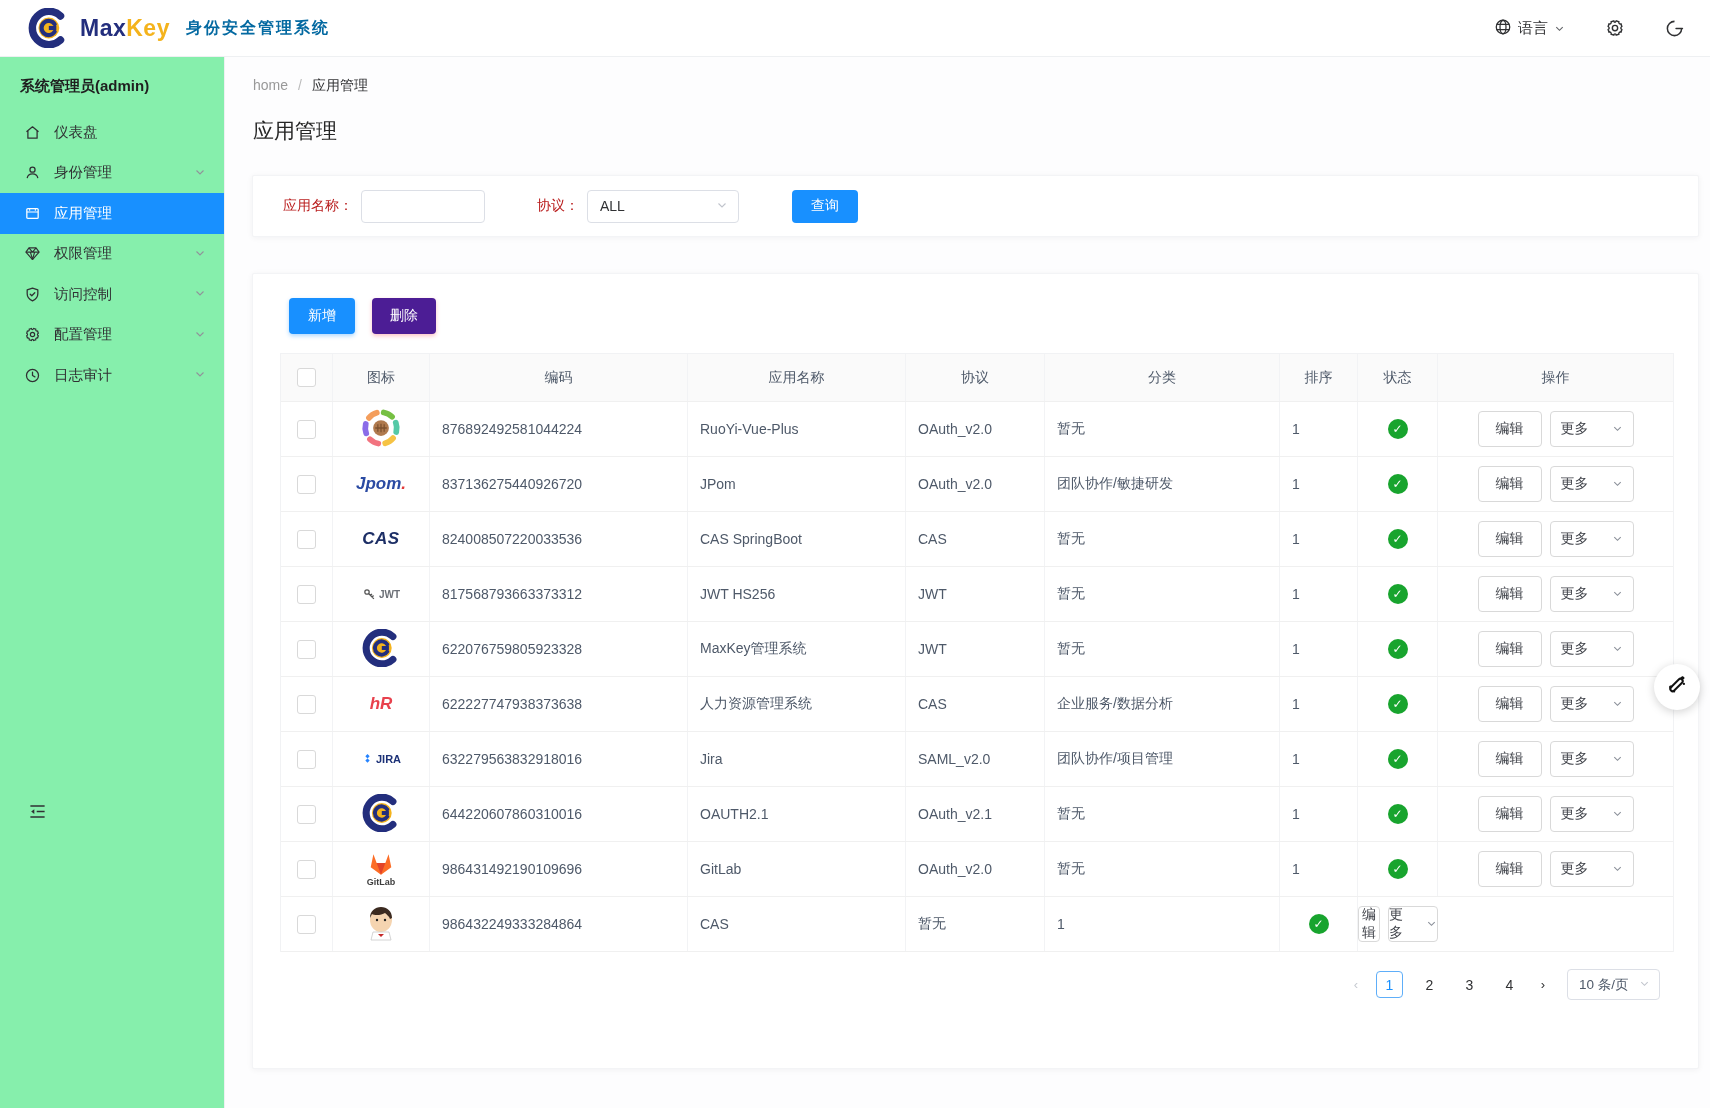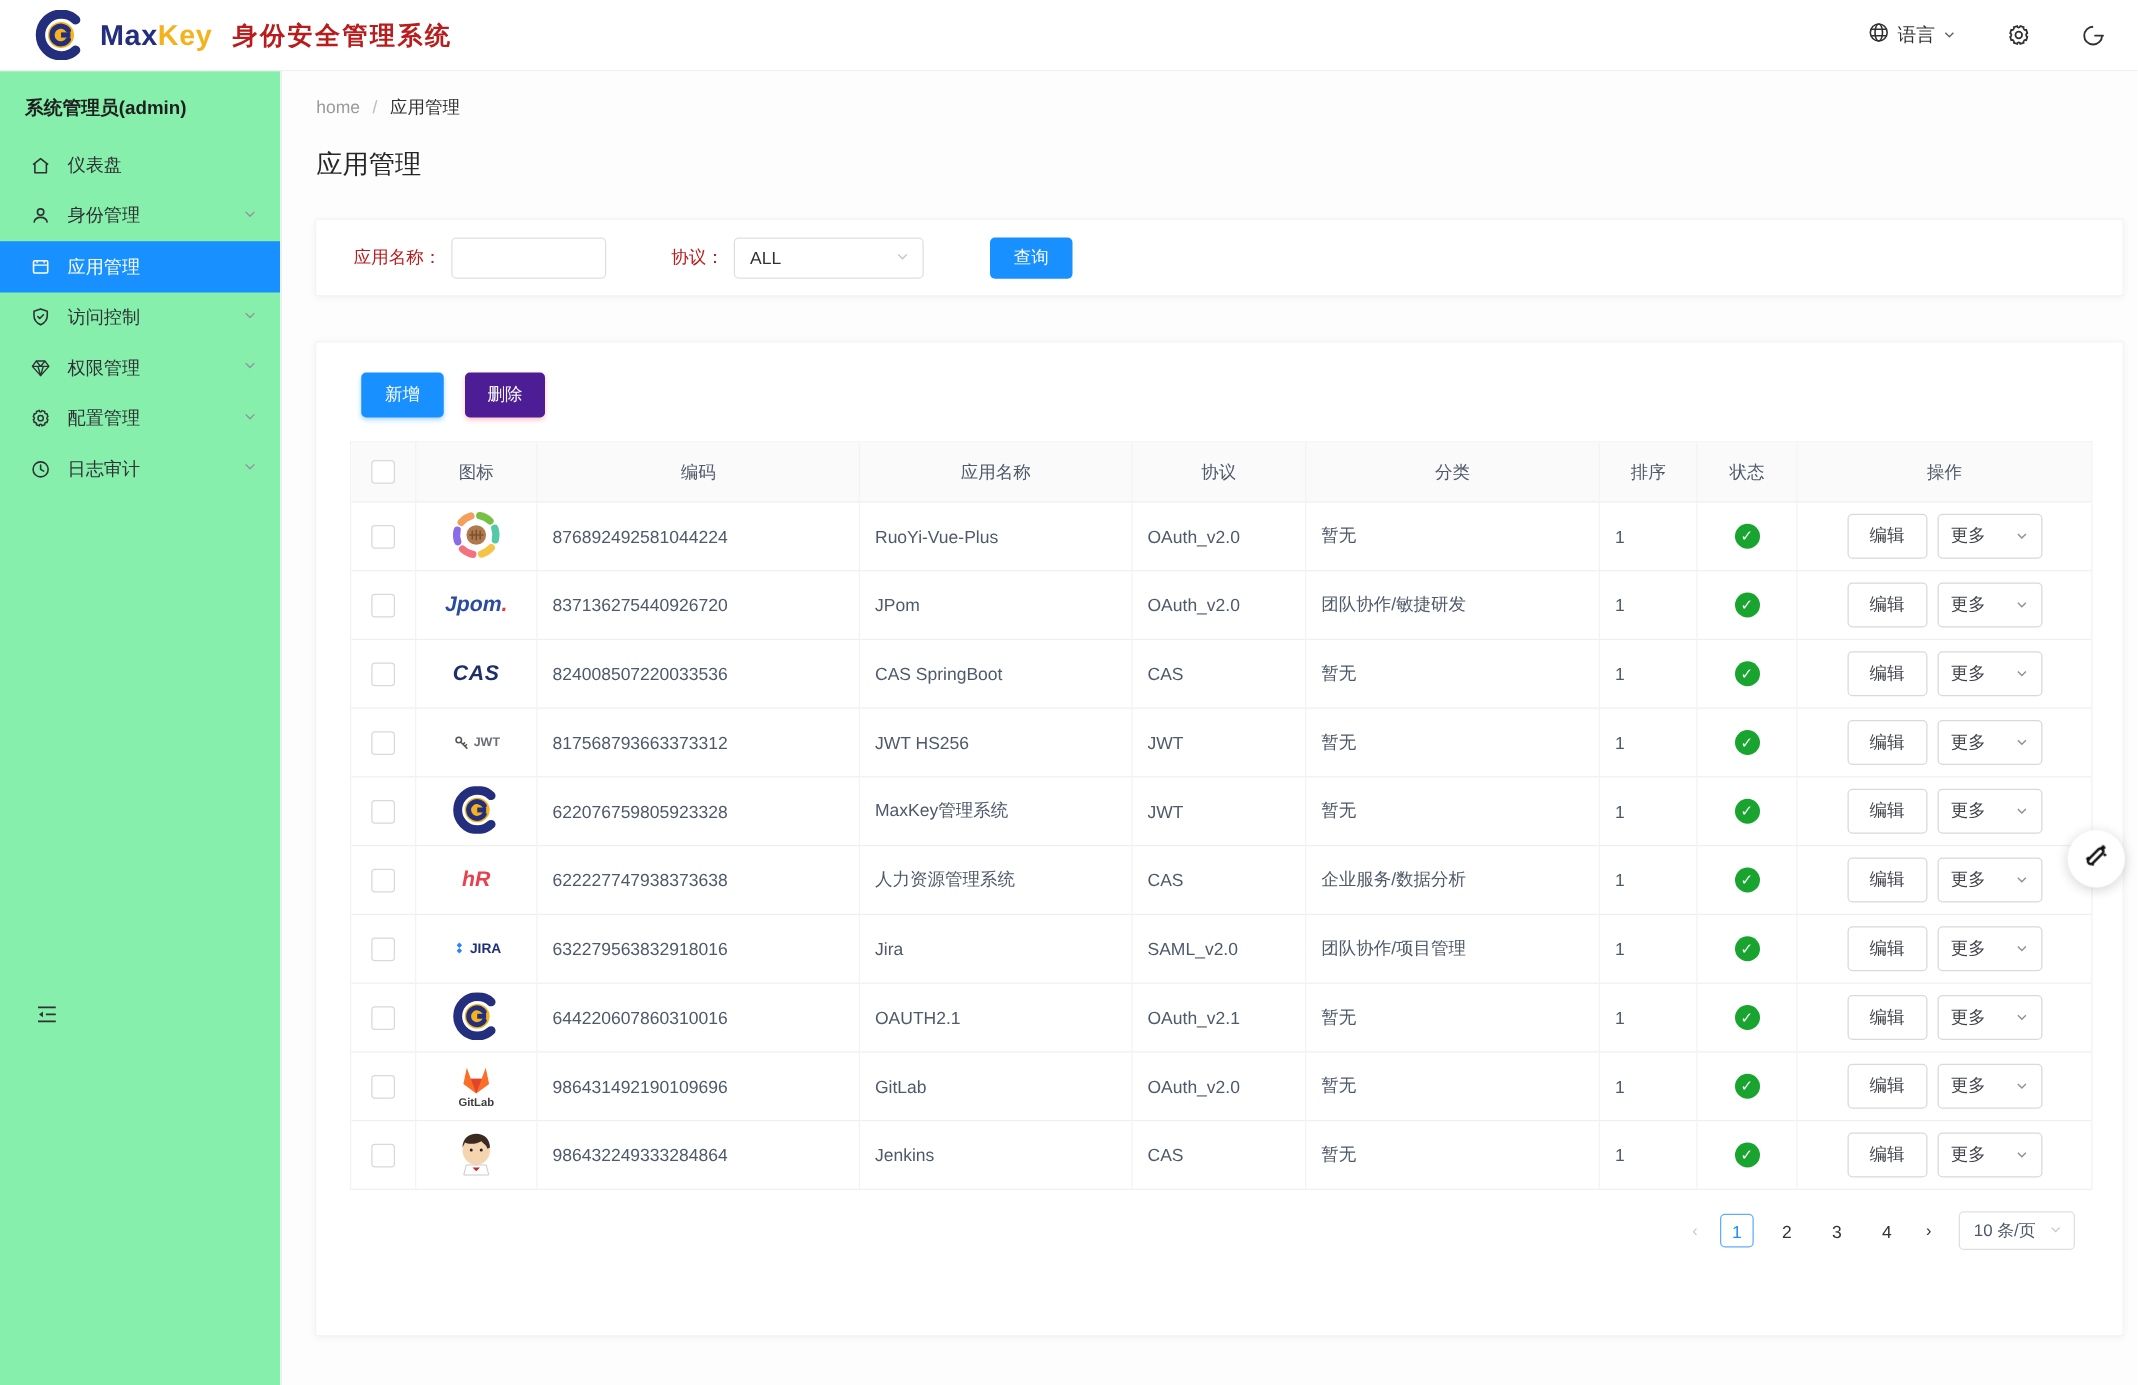--- a/index.html
+++ b/index.html
@@ -6,21 +6,21 @@
   html,body { width:1710px; height:1108px; overflow:hidden; }
   body { font-family:"Liberation Sans","DejaVu Sans",sans-serif; background:#fff; color:#303133; }
 
   
   .topbar { height:57px; background:#fff; border-bottom:1px solid #eef0f2; display:flex; align-items:center; padding:0 26px 0 28px; }
   .brand { display:flex; align-items:center; gap:6px; }
   .brand svg { display:block; }
   .brand-text { font-size:23px; font-weight:bold; letter-spacing:.5px; margin-left:6px; }
   .brand-max { color:#232e7d; }
   .brand-key { color:#f4b31c; }
-  .brand-sub { color:#b91c1c; font-size:20px; font-weight:bold; margin-left:10px; letter-spacing:2px; }
+  .brand-sub { color:#0369a1; font-size:16px; font-weight:bold; margin-left:10px; letter-spacing:2px; }
   .topbar-right { margin-left:auto; display:flex; align-items:center; gap:40px; color:#303133; }
   .lang-menu { display:flex; align-items:center; gap:6px; cursor:pointer; font-size:15px; }
   .icon-btn { display:flex; align-items:center; cursor:pointer; }
 
   
   .shell { display:flex; height:1051px; }
   .sidebar { width:225px; background:#86efac; border-right:1px solid #eef0f2; position:relative; flex:0 0 225px; }
   .sidebar-user { padding:20px 20px 16px 20px; font-weight:bold; font-size:15px; color:#1f1f1f; }
   .nav-item { height:40.5px; display:flex; align-items:center; padding:0 18px 0 24px; font-size:14.5px; color:#303133; cursor:pointer; }
   .nav-item .mi { width:17px; height:17px; margin-right:13px; flex:0 0 17px; color:#303133; }
@@ -160,35 +160,35 @@
               </svg></span>
           </div>
           <div class="nav-item active">
             <span class="mi"><svg width="17" height="17" viewBox="0 0 24 24" fill="none" stroke="currentColor" stroke-width="1.8">
                 <rect x="4" y="5" width="16" height="14" rx="1.5"></rect>
                 <path d="M8 5v3M16 5v3M4 10h16" stroke-width="1.5"></path>
               </svg></span>
             <span>应用管理</span>
           </div>
           <div class="nav-item">
+            <span class="mi"><svg width="17" height="17" viewBox="0 0 24 24" fill="none" stroke="currentColor" stroke-width="1.6">
+                <path d="M7 4h10l4.3 6L12 20.5 2.7 10z" stroke-linejoin="round"></path>
+                <path d="M2.7 10h18.6M7 4l5 6 5-6M12 20.5 9 10M12 20.5 15 10" stroke-linejoin="round"></path>
+              </svg></span>
+            <span>权限管理</span>
+            <span class="chev"><svg width="12" height="12" viewBox="0 0 24 24" fill="none" stroke="currentColor" stroke-width="2.2">
+                <path d="M5 9l7 7 7-7"></path>
+              </svg></span>
+          </div>
+          <div class="nav-item">
             <span class="mi"><svg width="17" height="17" viewBox="0 0 24 24" fill="none" stroke="currentColor" stroke-width="1.8">
                 <path d="M12 3l7.5 2.6v5.2c0 4.6-3.1 8.1-7.5 10.2-4.4-2.1-7.5-5.6-7.5-10.2V5.6z" stroke-linejoin="round"></path>
                 <path d="M8.8 11.6l2.2 2.2 4.2-4.2" stroke-linecap="round" stroke-linejoin="round"></path>
               </svg></span>
             <span>访问控制</span>
-            <span class="chev"><svg width="12" height="12" viewBox="0 0 24 24" fill="none" stroke="currentColor" stroke-width="2.2">
-                <path d="M5 9l7 7 7-7"></path>
-              </svg></span>
-          </div>
-          <div class="nav-item">
-            <span class="mi"><svg width="17" height="17" viewBox="0 0 24 24" fill="none" stroke="currentColor" stroke-width="1.6">
-                <path d="M7 4h10l4.3 6L12 20.5 2.7 10z" stroke-linejoin="round"></path>
-                <path d="M2.7 10h18.6M7 4l5 6 5-6M12 20.5 9 10M12 20.5 15 10" stroke-linejoin="round"></path>
-              </svg></span>
-            <span>权限管理</span>
             <span class="chev"><svg width="12" height="12" viewBox="0 0 24 24" fill="none" stroke="currentColor" stroke-width="2.2">
                 <path d="M5 9l7 7 7-7"></path>
               </svg></span>
           </div>
           <div class="nav-item">
             <span class="mi"><svg width="17" height="17" viewBox="0 0 24 24" fill="none" stroke="currentColor" stroke-width="1.7">
                 <circle cx="12" cy="12" r="3"></circle>
                 <path d="M19 12c0-.6.5-1.4 1.2-1.8l-1-3.1c-.8.2-1.7 0-2.1-.5-.5-.4-.7-1.3-.5-2.1l-3.1-1C13.1 4.2 12.6 5 12 5s-1.4-.8-1.5-1.5l-3.1 1c.2.8 0 1.7-.5 2.1-.4.5-1.3.7-2.1.5l-1 3.1C4.5 10.6 5 11.4 5 12s-.5 1.4-1.2 1.8l1 3.1c.8-.2 1.7 0 2.1.5.5.4.7 1.3.5 2.1l3.1 1c.1-.7.9-1.5 1.5-1.5s1.4.8 1.5 1.5l3.1-1c-.2-.8 0-1.7.5-2.1.4-.5 1.3-.7 2.1-.5l1-3.1C19.5 13.4 19 12.6 19 12z"></path>
               </svg></span>
             <span>配置管理</span>
@@ -520,21 +520,20 @@
                   <span><svg width="36" height="38" viewBox="0 0 36 38">
                       <ellipse cx="18" cy="16" rx="11" ry="12" fill="#f5d4b0"></ellipse>
                       <path d="M7 14c0-7 5-11 11-11s11 4 11 11l-2 1c-1-3-3-4-5-6-3 2-10 3-13 1z" fill="#3b2a20"></path>
                       <circle cx="14" cy="16" r="1.2" fill="#222"></circle>
                       <circle cx="22" cy="16" r="1.2" fill="#222"></circle>
                       <path d="M10 28h16l2 8H8z" fill="#fff" stroke="#c9c9c9" stroke-width=".8"></path>
                       <path d="M15 30h6l-3 3z" fill="#c62828"></path>
                     </svg></span>
                 </div>
                 <div class="td">986432249333284864</div>
-                <div class="td">Jenkins</div>
                 <div class="td">CAS</div>
                 <div class="td">暂无</div>
                 <div class="td">1</div>
                 <div class="td c-center">
                   <span class="status-dot">✓</span>
                 </div>
                 <div class="td c-center">
                   <button class="op-btn op-edit">编辑</button>
                   <button class="op-btn op-more">
                     <span>更多</span>

